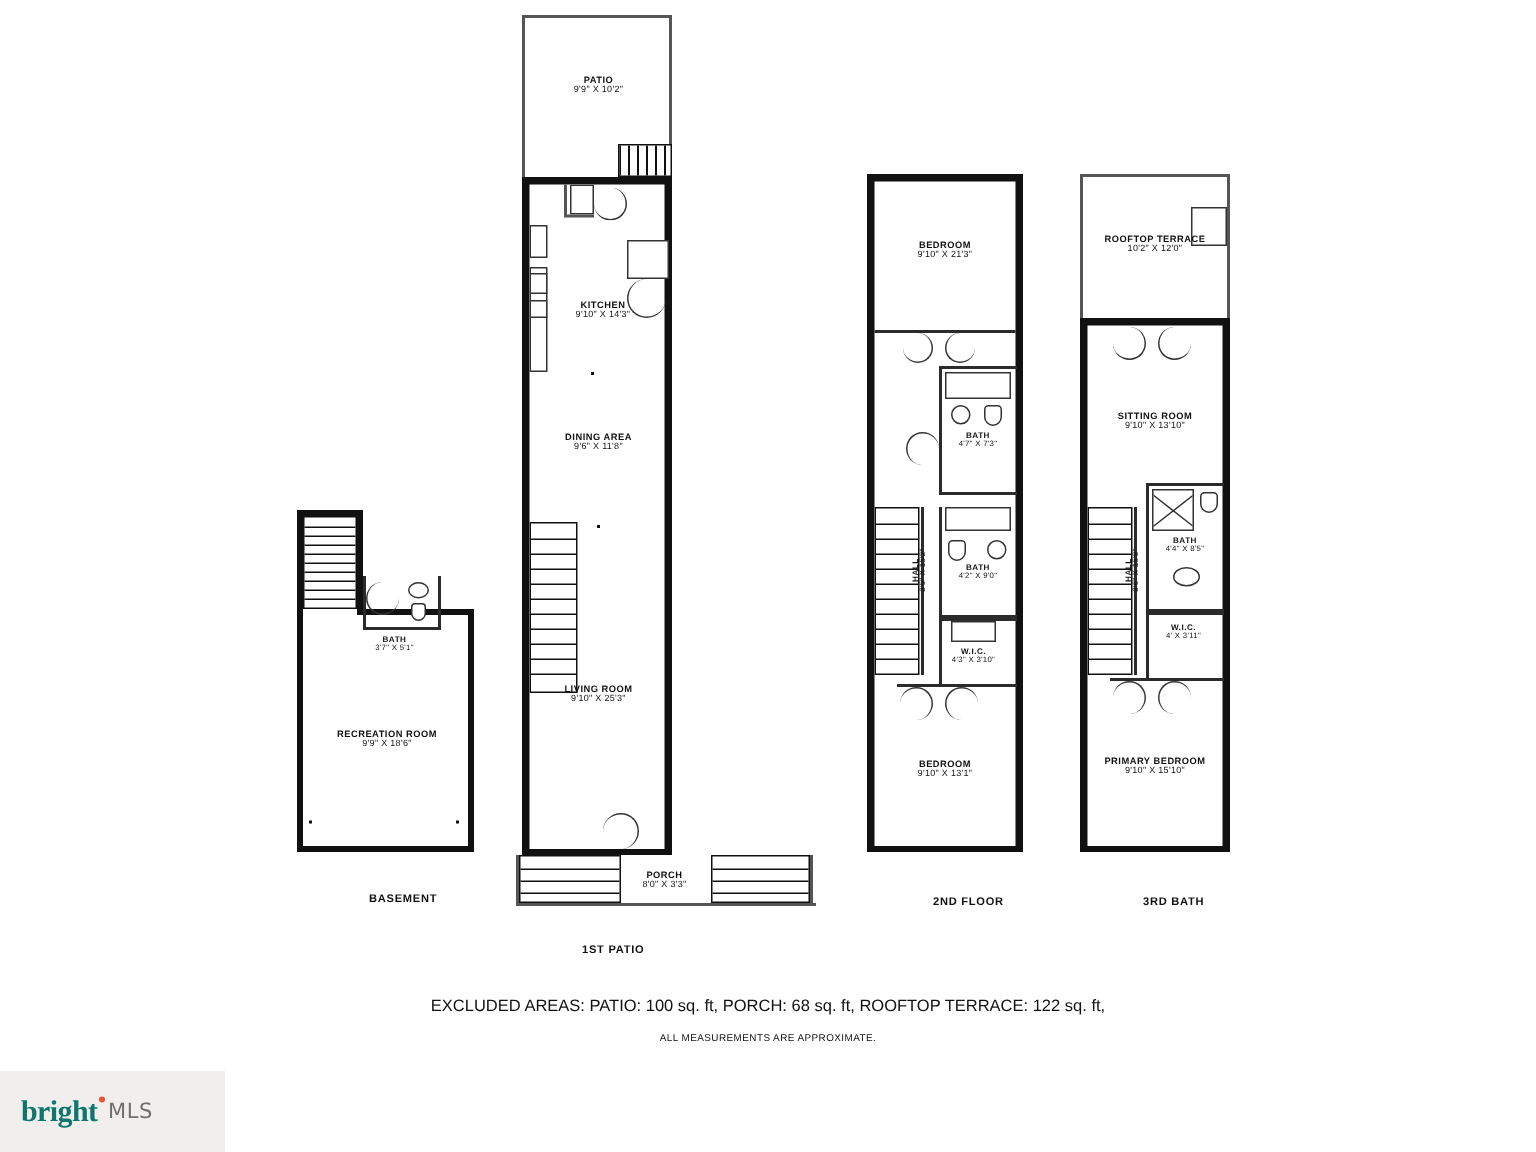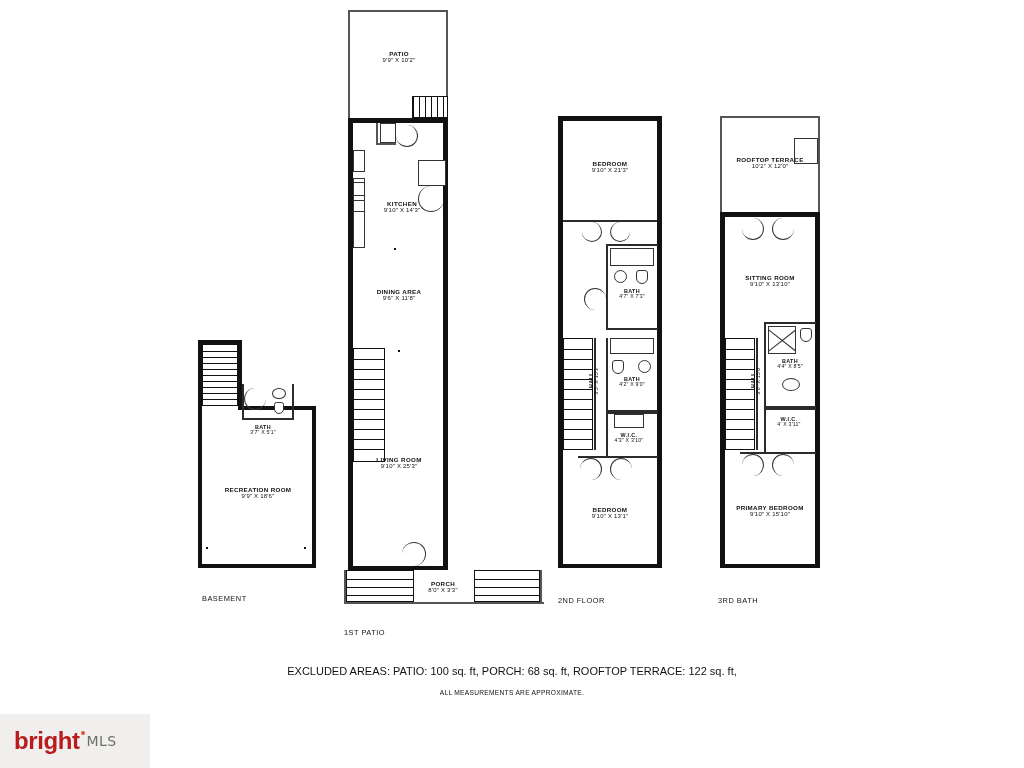--- a/index.html
+++ b/index.html
@@ -53,24 +53,25 @@
   .label .dm {
     display: block;
     font-size: 6px;
     font-weight: 400;
   }
   .label.small .nm { font-size: 5.4px; }
   .label.small .dm { font-size: 5.2px; }
   .floor-title {
     position: absolute;
     font-size: 7.4px;
-    font-weight: 400;
+    font-weight: 700;
     letter-spacing: .5px;
     color: #111111;
     white-space: nowrap;
+    margin-left: 44px;
   }
   .rot90 {
     transform: rotate(-90deg);
     transform-origin: 50% 50%;
   }
   
   .stairs {
     position: absolute;
     background: #ffffff;
     border: 1px solid #111111;
@@ -162,24 +163,24 @@
     top: 714px;
     width: 150px;
     height: 54px;
     background: #f0efed;
     display: flex;
     align-items: center;
     padding-left: 14px;
     box-sizing: border-box;
   }
   .wm-bright {
-    font-family: Liberation Sans, sans-serif;
-    font-size: 24px;
+    font-family: Liberation Serif, serif;
+    font-size: 20px;
     font-weight: 700;
-    color: #b91c1c;
+    color: #0f766e;
     letter-spacing: -.4px;
   }
   .wm-dot {
     display: inline-block;
     width: 4px; height: 4px;
     background: #e8542f;
     border-radius: 50%;
     position: relative;
     top: -8px;
     margin-left: 1px;
@@ -314,21 +315,21 @@
       <div class="tread" style="top:24px;"></div>
     </div>
     <div class="label" style="left:62px; top:570px; width:74px;">
       <span class="nm">PORCH</span>
       <span class="dm">8'0" X 3'3"</span>
     </div>
 
     <div class="floor-title" style="left:0px; top:618px;">1ST PATIO</div>
   </div>
 
-  <div class="plan" style="left:558px; top:116px; width:110px; height:500px;padding-left:32px;">
+  <div class="plan" style="left:578px; top:116px; width:110px; height:500px;padding-left:32px;">
 
     <div class="wall" style="left:0px; top:0px; width:104px; height:5px;"></div>
     <div class="wall" style="left:0px; top:0px; width:5px; height:452px;"></div>
     <div class="wall" style="left:99px; top:0px; width:5px; height:452px;"></div>
     <div class="wall" style="left:0px; top:448px; width:104px; height:4px;"></div>
 
     <div class="label" style="left:14px; top:44px; width:76px;">
       <span class="nm">BEDROOM</span>
       <span class="dm">9'10" X 21'3"</span>
     </div>

